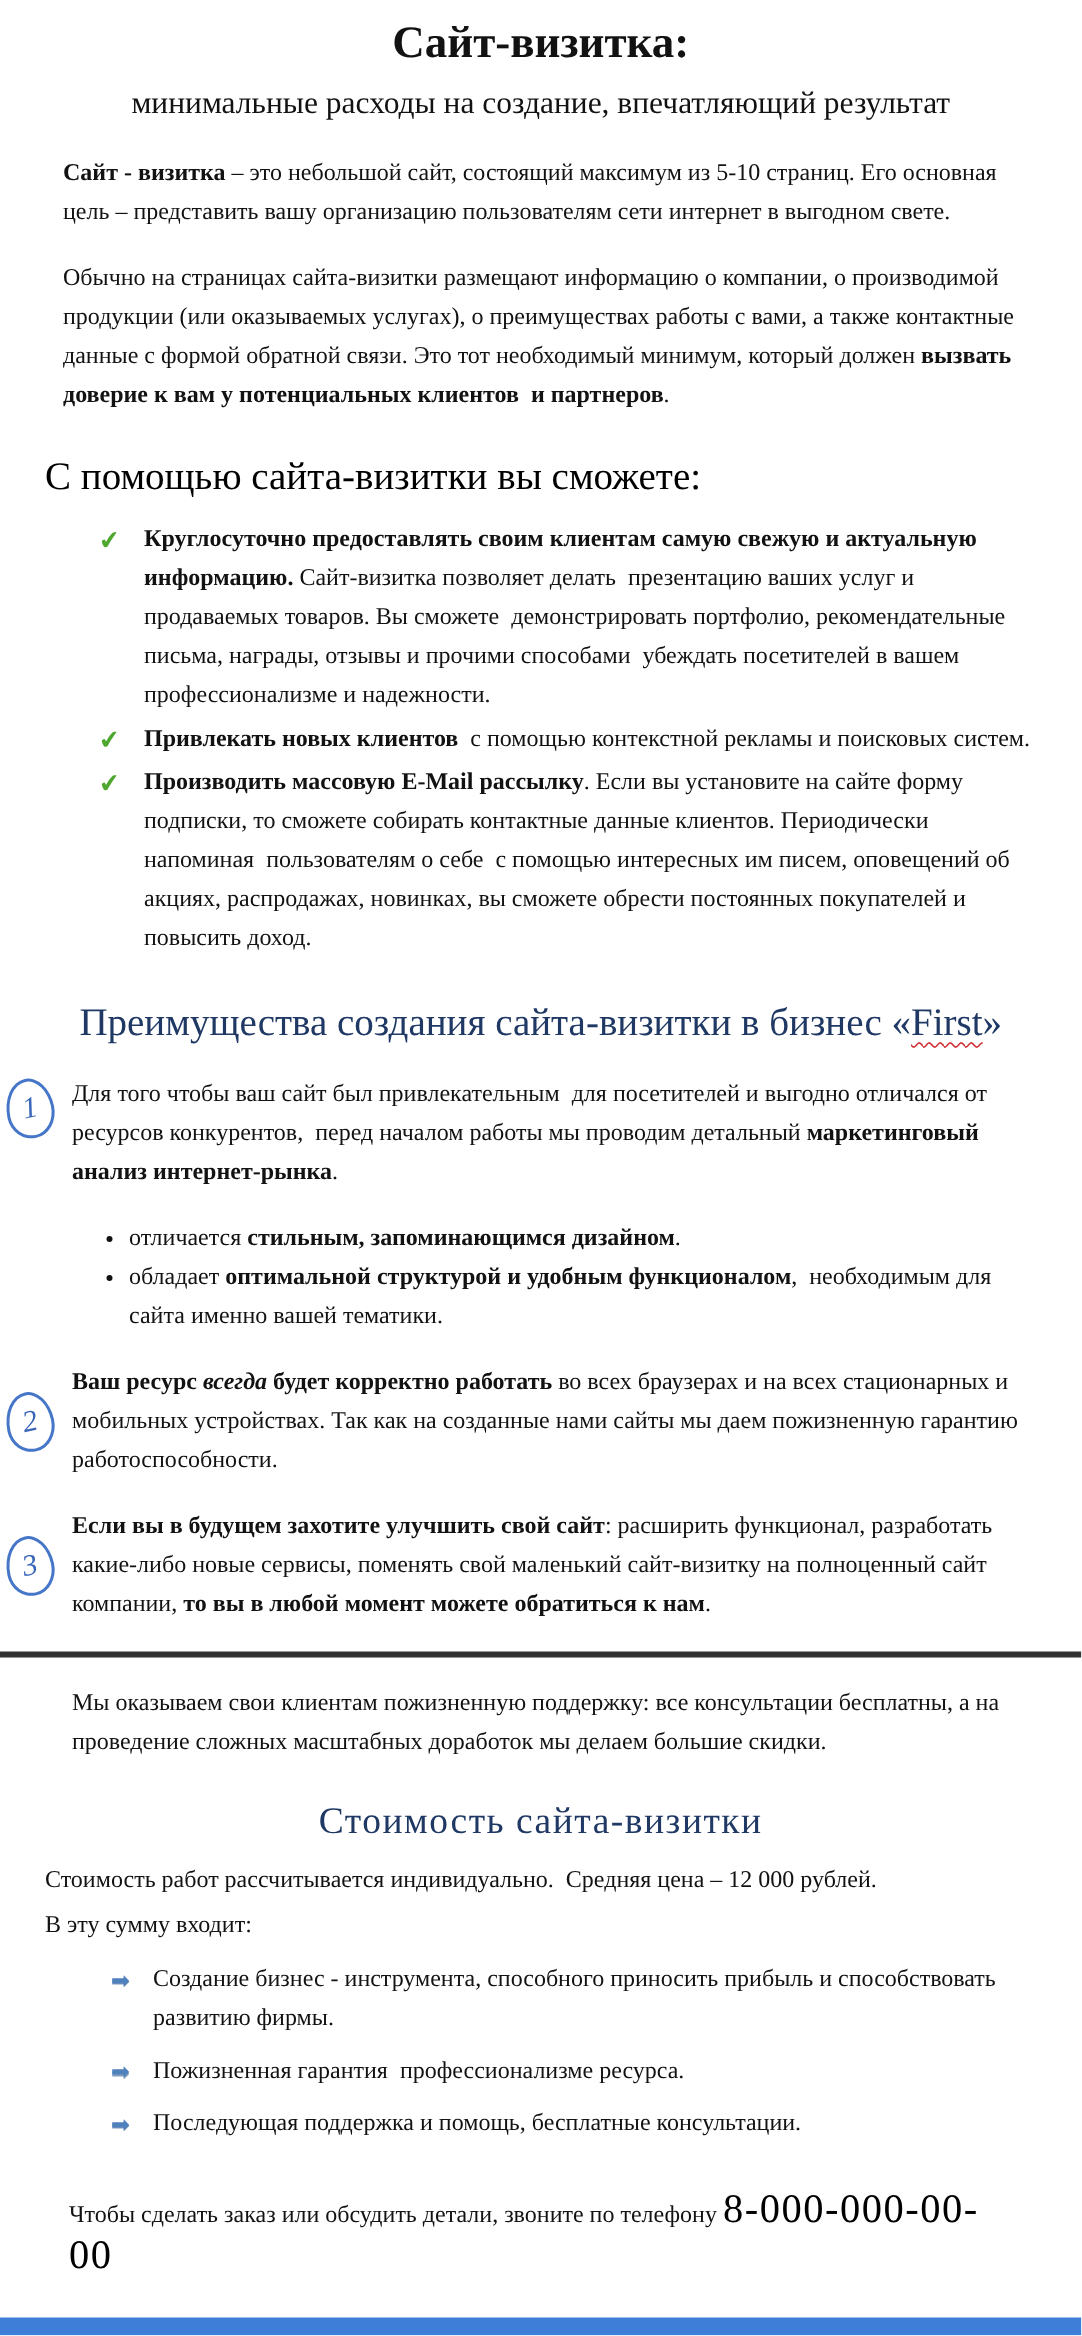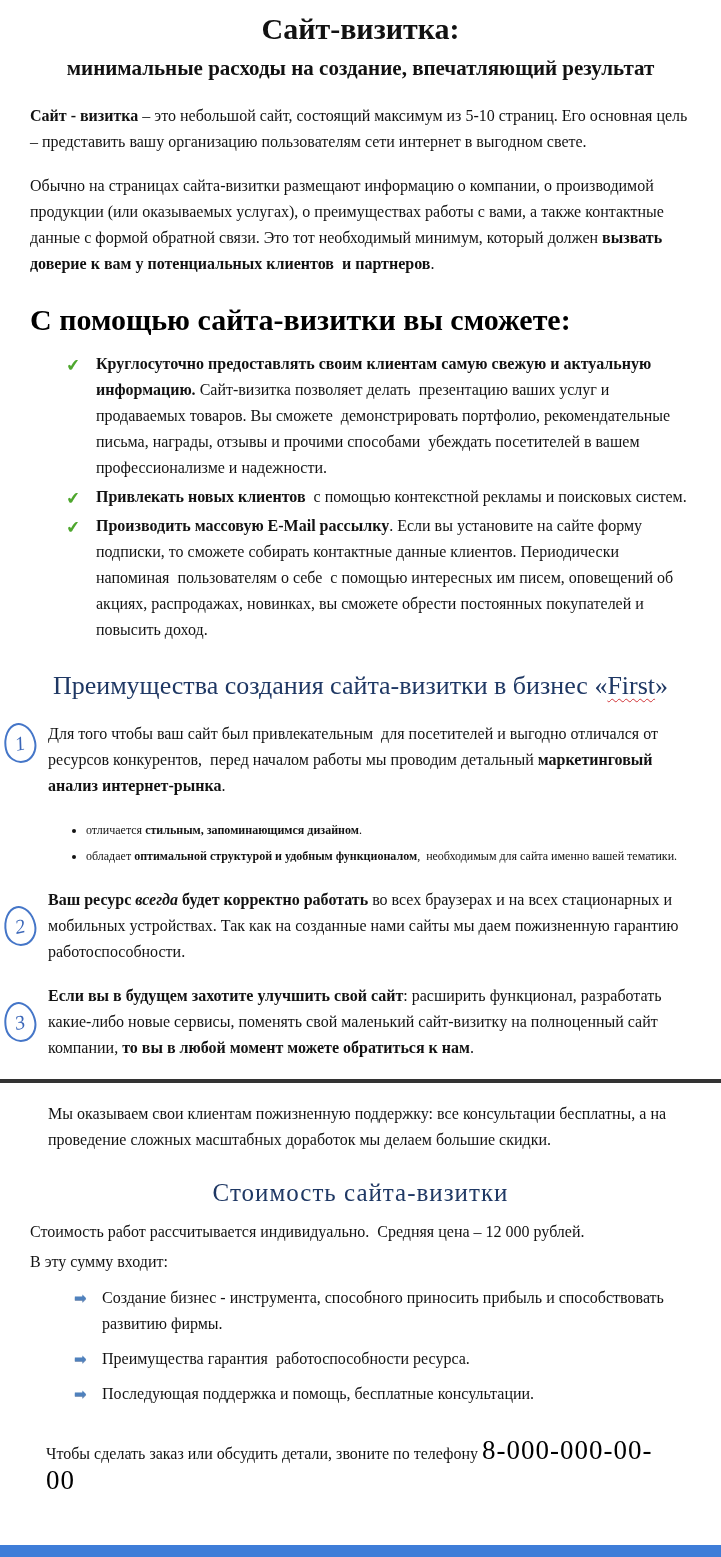--- a/index.html
+++ b/index.html
@@ -1,43 +1,43 @@
 <!DOCTYPE html>
 <html><head>
 <meta charset="utf-8">
 <style>
   html,body{margin:0;padding:0;background:#fff;}
   .page{width:721px;height:1557px;position:relative;background:#fff;overflow:hidden;
         font-family:"Liberation Serif","DejaVu Serif",serif;color:#121212;}
   .content{padding:0 30px;}
   .t{white-space:pre-wrap;}
   h1.title{font-size:30px;text-align:center;font-weight:700;margin:12px 0 2px;}
-  h2.subtitle{font-size:21px;text-align:center;font-weight:700;margin:10px 0 22px;}
-  p{font-size:16px;line-height:26px;margin:0 0 18px;}
-  .section-heading{font-size:30px;font-weight:700;margin:26px 0 14px;color:#000;}
+  h2.subtitle{font-size:21px;text-align:center;font-weight:400;margin:10px 0 22px;}
+  p{font-size:16px;line-height:26px;margin:0 12px 18px;}
+  .section-heading{font-size:26px;font-weight:400;margin:26px 0 14px;color:#000;}
   
   .checks{list-style:none;margin:0 0 10px;padding:0 0 0 36px;}
   .checks li{position:relative;padding-left:30px;font-size:16px;line-height:26px;margin-bottom:3px;}
   .check-icon{position:absolute;left:0;top:1px;color:#4ea72e;font-family:"DejaVu Sans",sans-serif;
               font-size:17px;font-weight:700;transform:rotate(-6deg);}
   
   .adv-heading{color:#1f3864;font-size:26px;font-weight:400;text-align:center;margin:28px 0 20px;}
   .wavy-red{text-decoration:underline;text-decoration-style:wavy;text-decoration-color:#d13438;
             text-decoration-thickness:1px;text-underline-offset:4px;}
   .wavy-green{text-decoration-style:wavy;text-decoration-color:#00a550;
             text-decoration-thickness:1px;text-underline-offset:4px;}
   .num-item{display:flex;margin:0 0 18px;}
   .num-col{flex:0 0 44px;margin-left:-26px;display:flex;align-items:flex-start;padding-top:2px;}
   .num-item.center .num-col{align-items:center;padding-top:0;}
   .num-circle{display:flex;align-items:center;justify-content:center;width:28px;height:36px;
               border:2px solid #4576c8;border-radius:52% 48% 50% 50%/58% 54% 46% 42%;
               color:#3a66b8;font-size:20px;font-style:italic;transform:rotate(-12deg);}
   .num-text{flex:1;font-size:16px;line-height:26px;}
   .dots{margin:0 0 18px;padding:0 0 0 56px;}
-  .dots li{font-size:12px;line-height:26px;}
+  .dots li{font-size:16px;line-height:26px;}
   .divider{height:4px;background:#333;margin:8px 0 18px;}
   .indent{margin-left:18px;}
   .price-heading{color:#1f3864;font-size:25px;font-weight:400;text-align:center;margin:26px 0 12px;
                  letter-spacing:1px;}
   .tight{margin:0 0 4px;white-space:pre-wrap;}
   .arrows{list-style:none;margin:10px 0 24px;padding:0 0 0 44px;}
   .arrows li{position:relative;padding-left:28px;font-size:16px;line-height:26px;margin-bottom:9px;}
   .arrow-icon{position:absolute;left:0;top:0;color:#4f81bd;font-family:"DejaVu Sans",sans-serif;
               font-size:15px;text-shadow:0 1px 0 rgba(32,74,135,.55);}
   .call-line{margin:30px 16px 30px;}
@@ -98,21 +98,21 @@
 
   <div class="content">
     <p class="indent">Мы оказываем свои клиентам пожизненную поддержку: все консультации бесплатны, а на проведение сложных масштабных доработок мы делаем большие скидки.</p>
 
     <h2 class="price-heading">Стоимость сайта-визитки</h2>
     <p class="tight">Стоимость работ рассчитывается индивидуально.  Средняя цена – 12 000 рублей.</p>
     <p class="tight">В эту сумму входит:</p>
 
     <ul class="arrows">
       <li><span class="arrow-icon">➡</span><span class="t">Создание бизнес - инструмента, способного приносить прибыль и способствовать развитию фирмы.</span></li>
-      <li><span class="arrow-icon">➡</span><span class="t">Преимущества гарантия  работоспособности ресурса.</span></li>
+      <li><span class="arrow-icon">➡</span><span class="t">Пожизненная гарантия  профессионализме ресурса.</span></li>
       <li><span class="arrow-icon">➡</span><span class="t">Последующая поддержка и помощь, бесплатные консультации.</span></li>
     </ul>
 
     <p class="call-line"><span class="t">Чтобы сделать заказ или обсудить детали, звоните по телефону </span><span class="phone">8-000-000-00-00</span></p>
 
   </div>
 
   <div class="bottom-bar"></div>
 </div>
 

